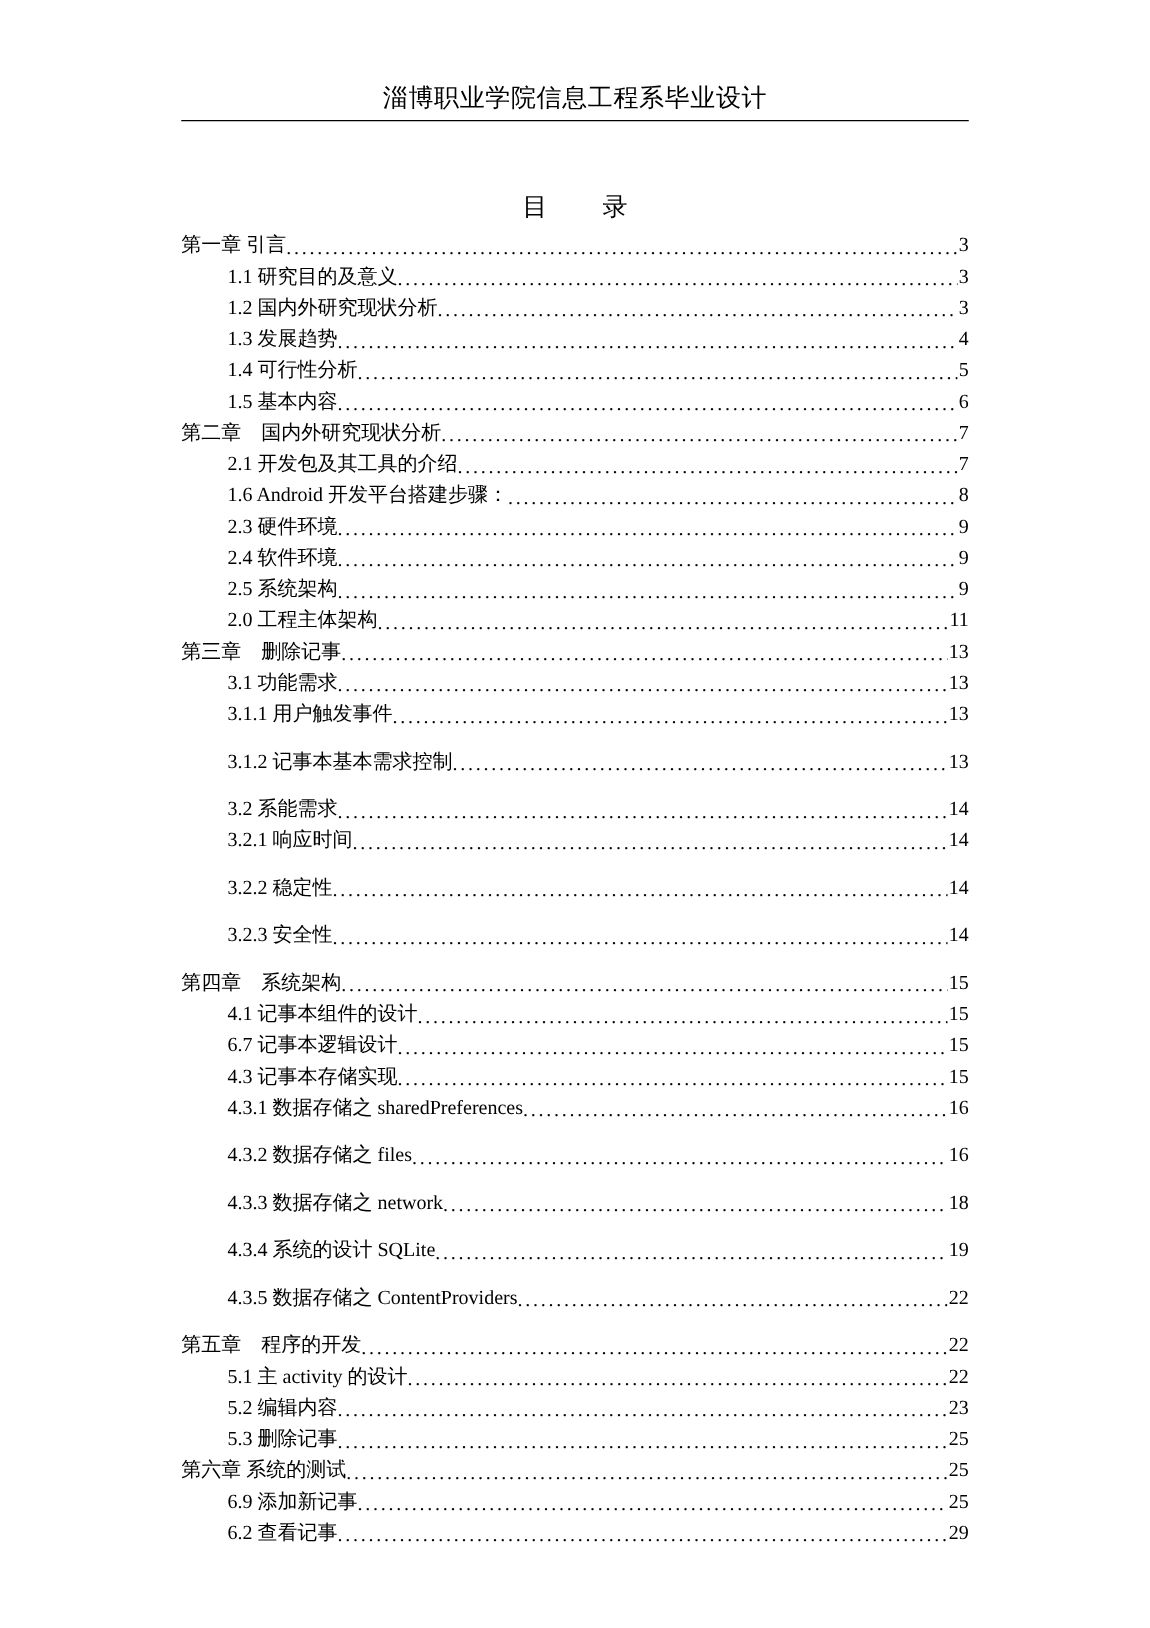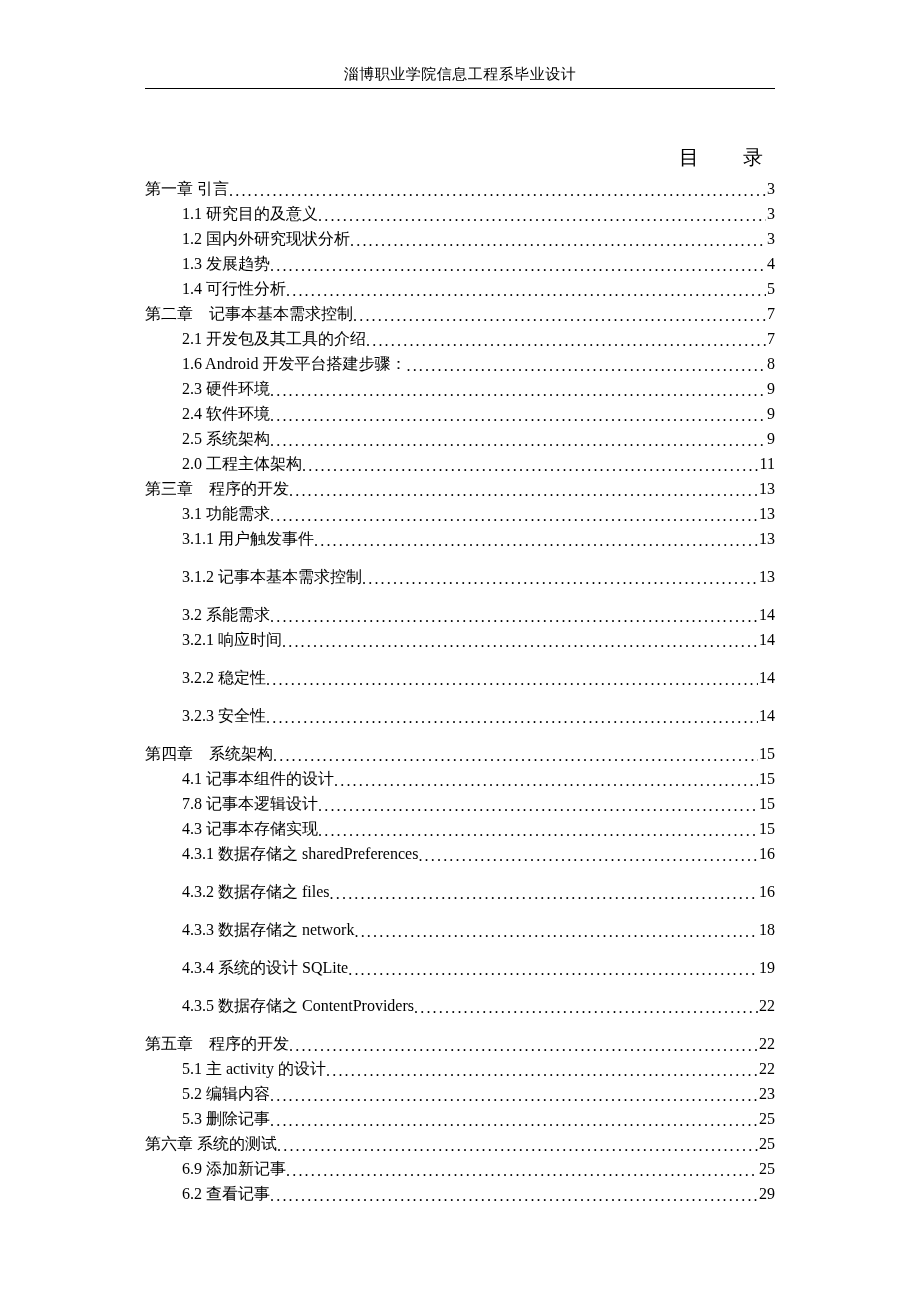--- a/index.html
+++ b/index.html
@@ -11,31 +11,31 @@
       background: #ffffff;
       font-family: "SimSun", "Songti SC", serif;
       font-size: 16px;
       color: #000;
       width: 920px;
       height: 1302px;
       padding: 65px 145px 100px 145px;
     }
     .header {
       text-align: center;
-      font-size: 15px;
+      font-size: 20px;
       letter-spacing: 0.5px;
       margin-bottom: 4px;
     }
     .header-line {
       border: none;
       border-top: 1.5px solid #000;
       margin-bottom: 55px;
     }
     .toc-title {
-      text-align: right;
+      text-align: center;
       font-size: 20px;
       font-weight: normal;
       letter-spacing: 12px;
       margin-bottom: 6px;
       text-indent: 12px;
     }
     .toc {
       font-size: 16px;
       line-height: 1.5;
     }
@@ -103,22 +103,27 @@
     <div class="toc-item level-2">
       <span class="toc-label">1.3 发展趋势 </span>
       <span class="toc-dots"></span>
       <span class="toc-page">4</span>
     </div>
     <div class="toc-item level-2">
       <span class="toc-label">1.4 可行性分析 </span>
       <span class="toc-dots"></span>
       <span class="toc-page">5</span>
     </div>
-    <div class="toc-item level-1">
-      <span class="toc-label">第二章　记事本基本需求控制</span>
+    <div class="toc-item level-2">
+      <span class="toc-label">1.5 基本内容 </span>
+      <span class="toc-dots"></span>
+      <span class="toc-page">6</span>
+    </div>
+    <div class="toc-item level-1">
+      <span class="toc-label">第二章　国内外研究现状分析</span>
       <span class="toc-dots"></span>
       <span class="toc-page">7</span>
     </div>
     <div class="toc-item level-2">
       <span class="toc-label">2.1 开发包及其工具的介绍</span>
       <span class="toc-dots"></span>
       <span class="toc-page">7</span>
     </div>
     <div class="toc-item level-2">
       <span class="toc-label">1.6 Android 开发平台搭建步骤： </span>
@@ -139,21 +144,21 @@
       <span class="toc-label">2.5 系统架构 </span>
       <span class="toc-dots"></span>
       <span class="toc-page">9</span>
     </div>
     <div class="toc-item level-2">
       <span class="toc-label">2.0 工程主体架构 </span>
       <span class="toc-dots"></span>
       <span class="toc-page">11</span>
     </div>
     <div class="toc-item level-1">
-      <span class="toc-label">第三章　程序的开发</span>
+      <span class="toc-label">第三章　删除记事</span>
       <span class="toc-dots"></span>
       <span class="toc-page">13</span>
     </div>
     <div class="toc-item level-2">
       <span class="toc-label">3.1 功能需求</span>
       <span class="toc-dots"></span>
       <span class="toc-page">13</span>
     </div>
     <div class="toc-item level-2 gap">
       <span class="toc-label">3.1.1 用户触发事件</span>
@@ -189,21 +194,21 @@
       <span class="toc-label">第四章　系统架构</span>
       <span class="toc-dots"></span>
       <span class="toc-page">15</span>
     </div>
     <div class="toc-item level-2">
       <span class="toc-label">4.1 记事本组件的设计 </span>
       <span class="toc-dots"></span>
       <span class="toc-page">15</span>
     </div>
     <div class="toc-item level-2">
-      <span class="toc-label">7.8 记事本逻辑设计 </span>
+      <span class="toc-label">6.7 记事本逻辑设计 </span>
       <span class="toc-dots"></span>
       <span class="toc-page">15</span>
     </div>
     <div class="toc-item level-2">
       <span class="toc-label">4.3 记事本存储实现</span>
       <span class="toc-dots"></span>
       <span class="toc-page">15</span>
     </div>
     <div class="toc-item level-2 gap">
       <span class="toc-label">4.3.1 数据存储之 sharedPreferences </span>

